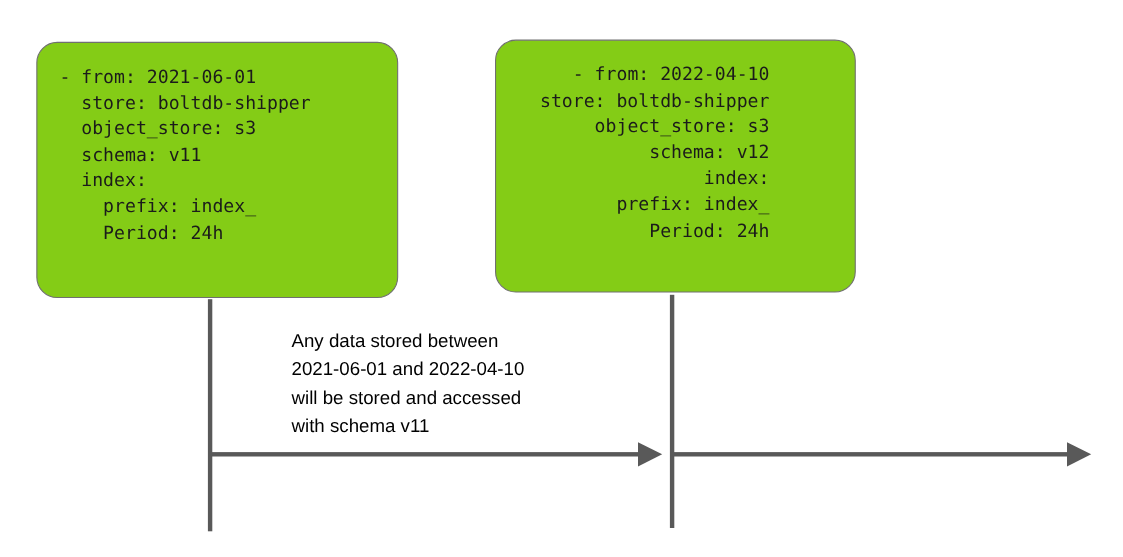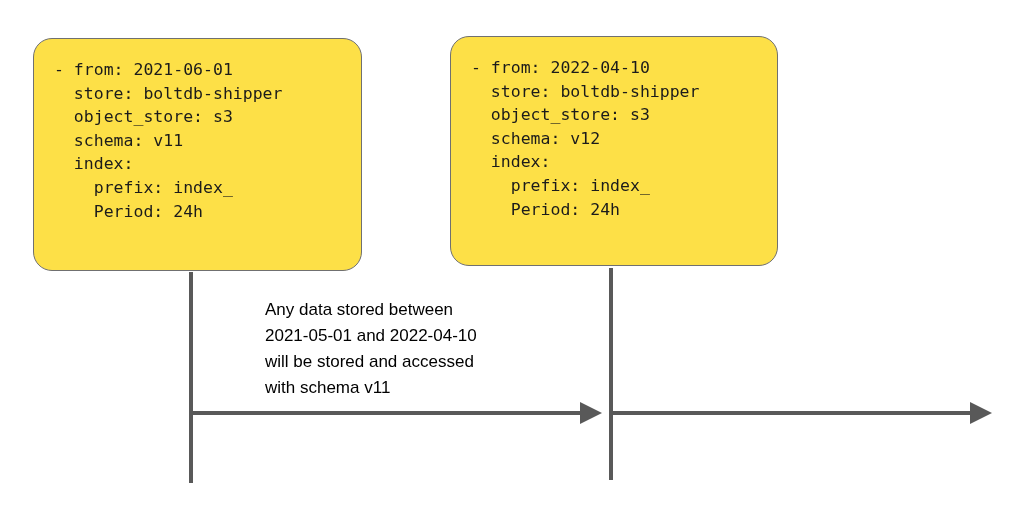--- a/index.html
+++ b/index.html
@@ -18,21 +18,21 @@
 
   .canvas {
     position: absolute;
     inset: 0;
   }
 
   
   .config-box {
     position: absolute;
     box-sizing: border-box;
-    background: #fde047;
+    background: #84cc16;
     border: 1.4px solid #707070;
     border-radius: 19px;
   }
   .config-text {
     margin: 0;
     font-family: "DejaVu Sans Mono", "Liberation Mono", monospace;
     font-size: 16.5px;
     line-height: 23.6px;
     color: #1b1b1b;
     white-space: pre;
@@ -47,20 +47,21 @@
   #box-schema-v11 .config-text {
     position: absolute;
     left: 20px;
     top: 19px;
   }
   #box-schema-v12 {
     left: 450px;
     top: 36px;
     width: 328px;
     height: 230px;
+    text-align: right;
   }
   #box-schema-v12 .config-text {
     position: absolute;
     left: 20px;
     top: 19px;
   }
 
   
   .v-line {
     position: absolute;
@@ -158,17 +159,17 @@
   <div class="v-line" id="timeline-marker-1"></div>
   <div class="v-line" id="timeline-marker-2"></div>
 
   <div class="h-line" id="timeline-segment-1"></div>
   <div class="h-line" id="timeline-segment-2"></div>
 
   <div class="arrow-head" id="arrow-head-mid"></div>
   <div class="arrow-head" id="arrow-head-end"></div>
 
   <p class="annotation" id="annotation-v11">Any data stored between
-2021-05-01 and 2022-04-10
+2021-06-01 and 2022-04-10
 will be stored and accessed
 with schema v11</p>
 
 </div>
 
 </body></html>

